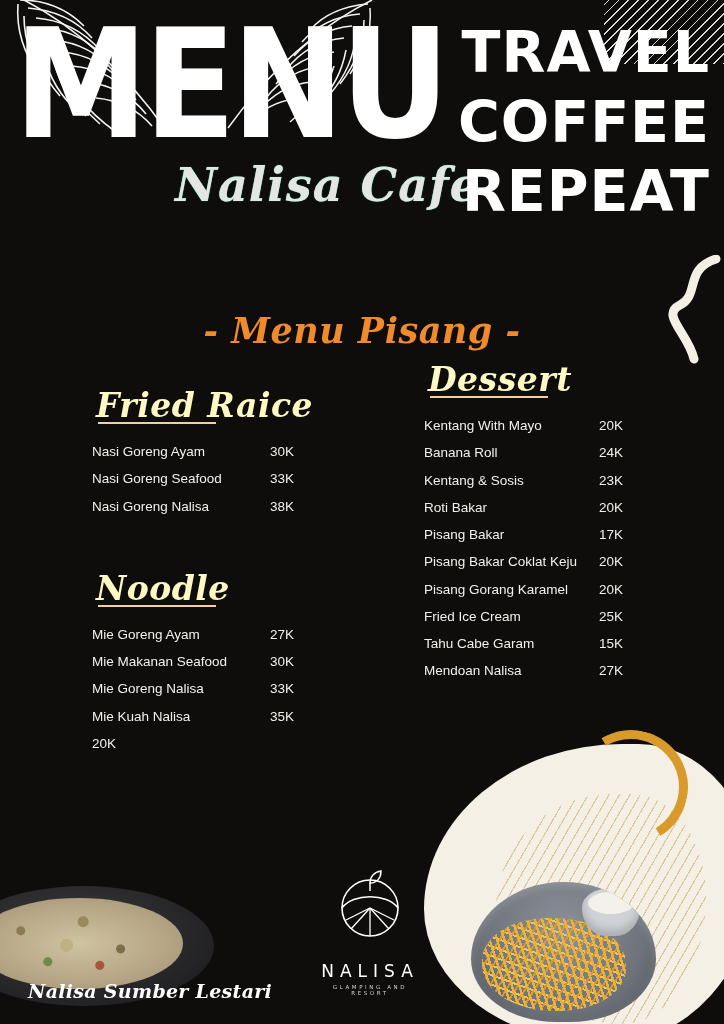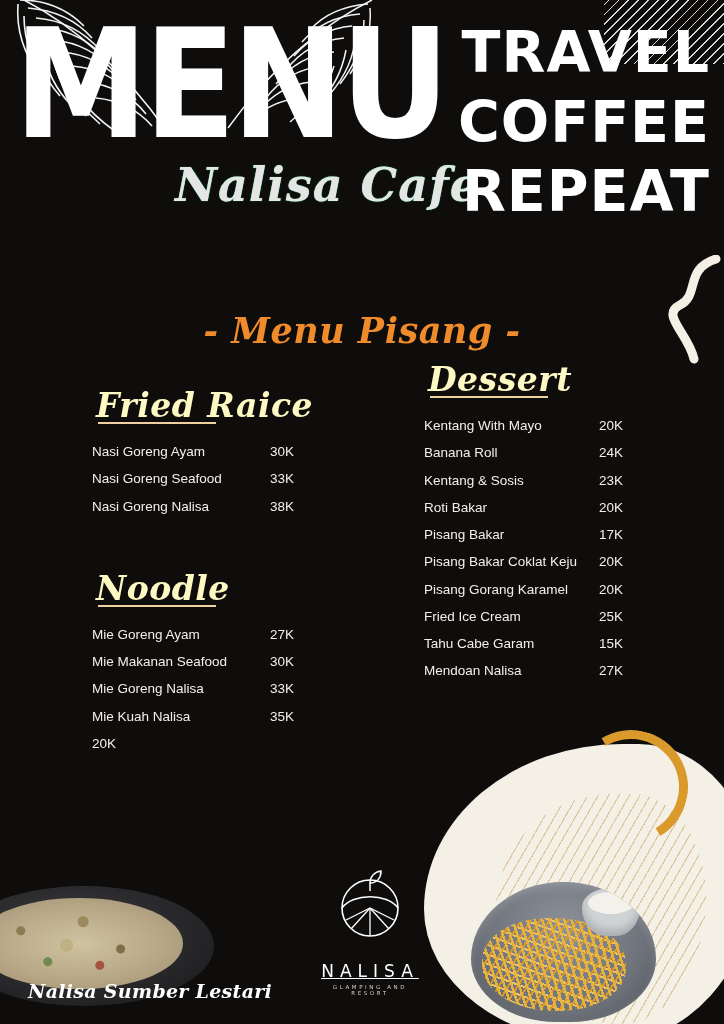--- a/index.html
+++ b/index.html
@@ -274,21 +274,20 @@
     width: 110px;
     text-align: center;
   }
   .logo-mark { margin: 0 auto; display: block; }
   .logo-name {
     font-family: "DejaVu Sans", sans-serif;
     font-size: 17px;
     letter-spacing: 6px;
     color: #ffffff;
     margin-top: 20px;
-    text-decoration: underline;
   }
   .logo-sub {
     font-family: "DejaVu Sans", sans-serif;
     font-size: 5.5px;
     letter-spacing: 2.6px;
     color: #d8d3cb;
     margin-top: 3px;
   }
 
   .footer-note {

